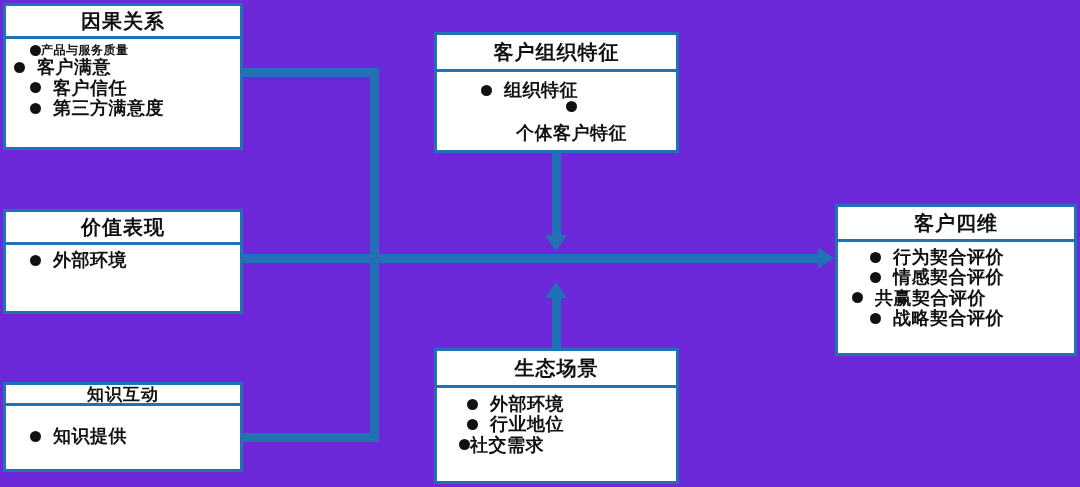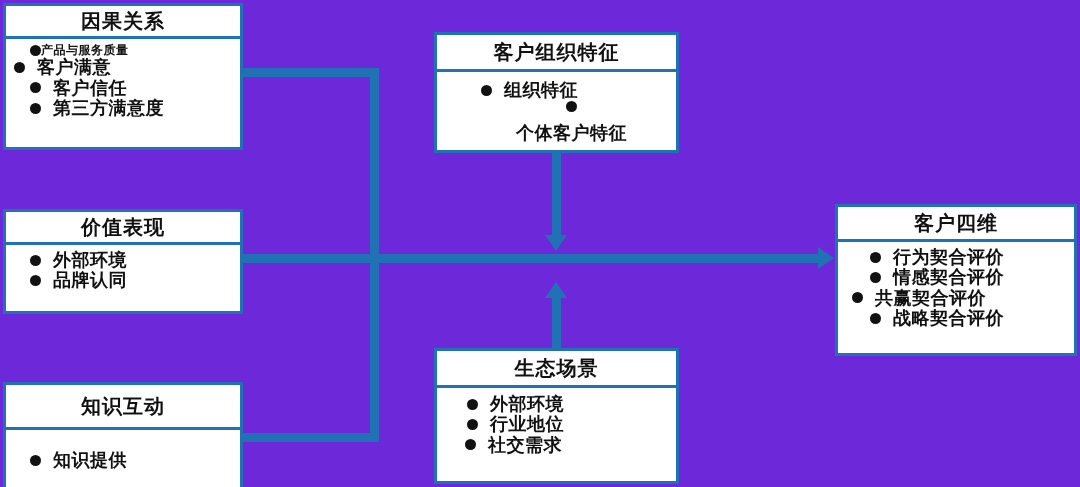--- a/index.html
+++ b/index.html
@@ -137,29 +137,25 @@
 
   <div class="box" style="left:3px; top:209px; width:240px; height:105px;">
     <div class="box-header" style="width:240px; height:36px; font-size:20px;">
       <span>价值表现</span>
     </div>
     <div class="box-body" style="width:240px; height:69px; padding-top:5px;">
       <div class="bullet-row" style="font-size:18px; padding:1px 0 1px 24px; gap:12px;">
         <span class="bullet-dot"></span>
         <span class="bullet-text">外部环境</span>
       </div>
-      <div class="bullet-row" style="font-size:18px; padding:1px 0 1px 24px; gap:12px;">
-        <span class="bullet-dot"></span>
-        <span class="bullet-text">品牌认同</span>
-      </div>
     </div>
   </div>
 
   <div class="box" style="left:3px; top:382px; width:240px; height:102px;">
-    <div class="box-header" style="width:240px; height:48px; font-size:20px;">
+    <div class="box-header" style="width:240px; height:24px; font-size:17px;">
       <span>知识互动</span>
     </div>
     <div class="box-body" style="width:240px; height:66px; padding-top:20px;">
       <div class="bullet-row" style="font-size:18px; padding:1px 0 1px 24px; gap:12px;">
         <span class="bullet-dot"></span>
         <span class="bullet-text">知识提供</span>
       </div>
     </div>
   </div>
 
@@ -185,21 +181,21 @@
     </div>
     <div class="box-body" style="width:245px; height:96px; padding-top:6px;">
       <div class="bullet-row" style="font-size:18px; padding:1px 0 1px 30px; gap:12px;">
         <span class="bullet-dot"></span>
         <span class="bullet-text">外部环境</span>
       </div>
       <div class="bullet-row" style="font-size:18px; padding:1px 0 1px 30px; gap:12px;">
         <span class="bullet-dot"></span>
         <span class="bullet-text">行业地位</span>
       </div>
-      <div class="bullet-row" style="font-size:18px; padding:1px 0 1px 28px; gap:12px;">
+      <div class="bullet-row" style="font-size:18px; padding:1px 0 1px 22px; ">
         <span class="bullet-dot"></span>
         <span class="bullet-text">社交需求</span>
       </div>
     </div>
   </div>
 
   <div class="box" style="left:835px; top:168px; width:242px; height:152px;margin-top:36px;">
     <div class="box-header" style="width:242px; height:38px; font-size:20px;">
       <span>客户四维</span>
     </div>

